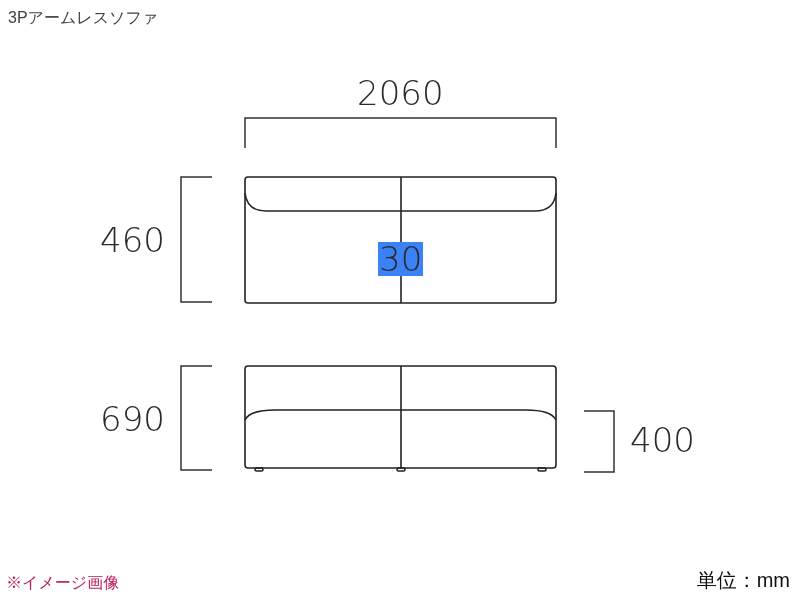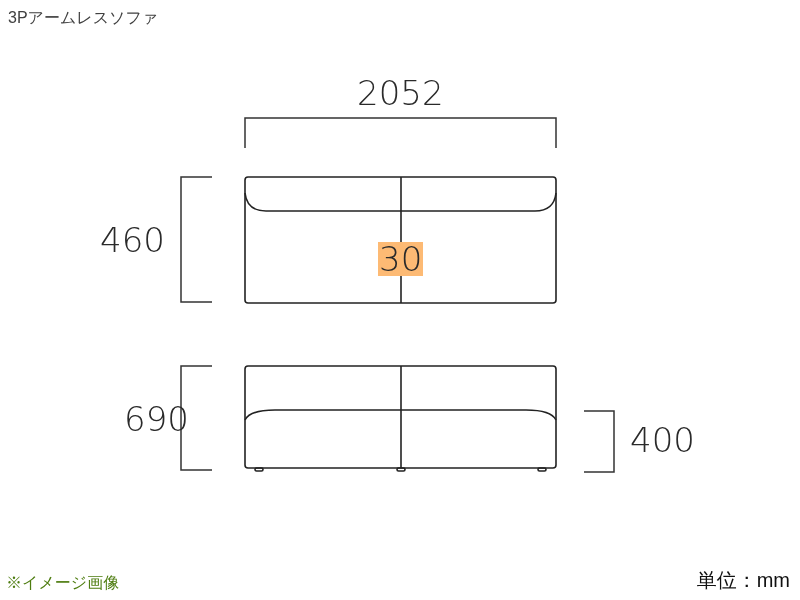--- a/index.html
+++ b/index.html
@@ -1,18 +1,18 @@
 <!DOCTYPE html>
 <html><head>
   <meta charset="utf-8">
   <style>
     html, body { margin:0; padding:0; background:#ffffff; }
     body { width:800px; height:600px; position:relative; overflow:hidden; font-family:"DejaVu Sans", sans-serif; color:#222; }
     .title { position:absolute; left:8px; top:8px; font-size:16px; font-family:"Liberation Sans", sans-serif; color:#404040; }
-    .footnote { position:absolute; left:6px; bottom:6px; font-size:16px; font-family:"Liberation Sans", sans-serif; color:#4d7c0f; }
+    .footnote { position:absolute; left:6px; bottom:6px; font-size:16px; font-family:"Liberation Sans", sans-serif; color:#be185d; }
     .unit { position:absolute; right:10px; bottom:6px; font-size:20px; font-family:"Liberation Sans", sans-serif; color:#111; }
     .dim { position:absolute; font-family:"DejaVu Sans", sans-serif; font-weight:200; font-size:34px; color:#2a2a2a; letter-spacing:0px; line-height:1; }
     svg { position:absolute; left:0; top:0; }
   </style>
 </head>
 <body>
 
 <div class="title">3Pアームレスソファ</div>
 
 <svg width="800" height="600" viewBox="0 0 800 600">
@@ -43,20 +43,20 @@
     <rect x="255" y="468" width="8" height="3" rx="1.5"></rect>
     <rect x="397" y="468" width="8" height="3" rx="1.5"></rect>
     <rect x="538" y="468" width="8" height="3" rx="1.5"></rect>
   </g>
 
   <g stroke="#333" stroke-width="1.5" fill="none">
     <polyline points="584,411 614,411 614,472 584,472"></polyline>
   </g>
 </svg>
 
-<div class="dim" style="left:357px; top:76px;">2052</div>
+<div class="dim" style="left:357px; top:76px;">2060</div>
 <div class="dim" style="left:100px; top:223px;">460</div>
-<div class="dim" style="left:378px; top:242px; background:#fdba74; padding:0 1px;">30</div>
-<div class="dim" style="left:100px; top:402px;margin-left:24px;">690</div>
+<div class="dim" style="left:378px; top:242px; background:#3b82f6; padding:0 1px;">30</div>
+<div class="dim" style="left:100px; top:402px;">690</div>
 <div class="dim" style="left:630px; top:423px;text-align:right;">400</div>
 
 <div class="footnote">※イメージ画像</div>
 <div class="unit">単位：mm</div>
 
 </body></html>

